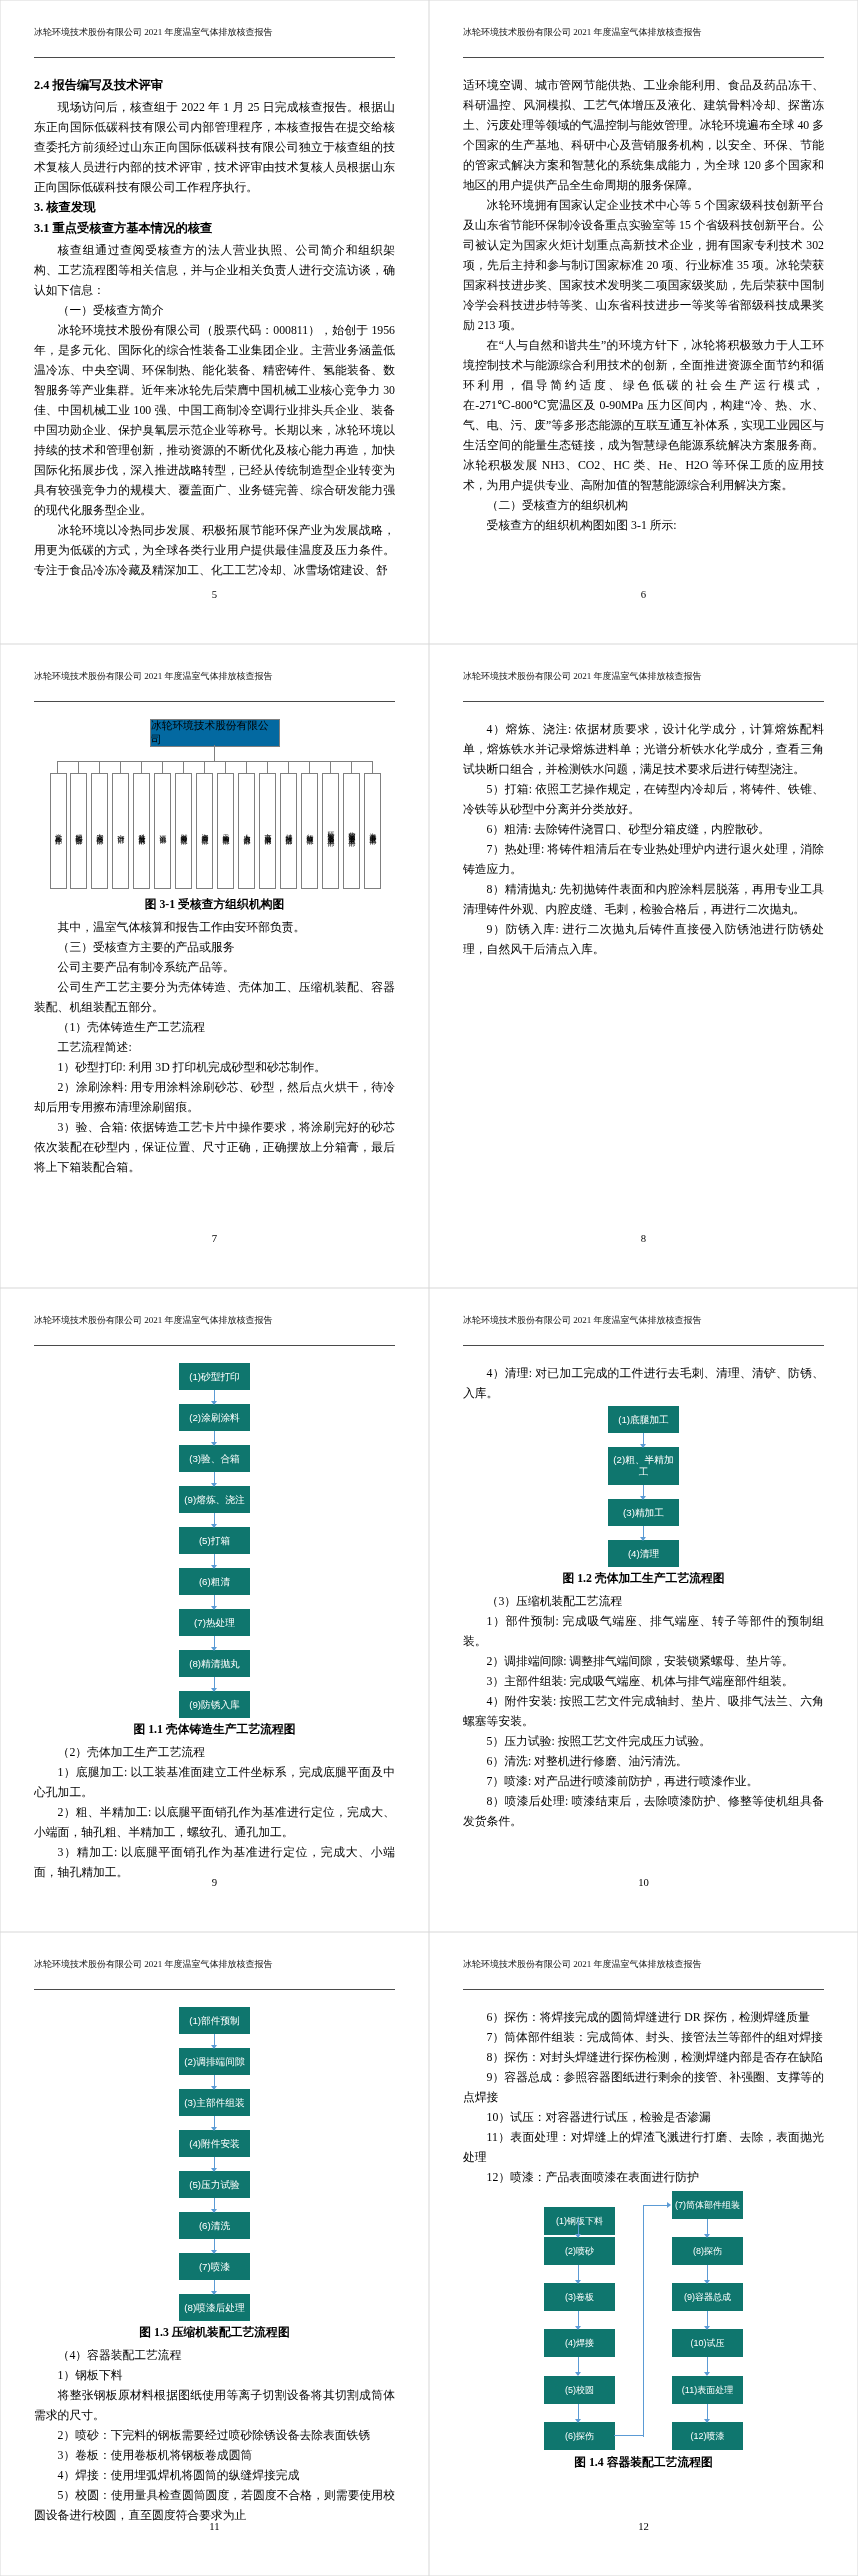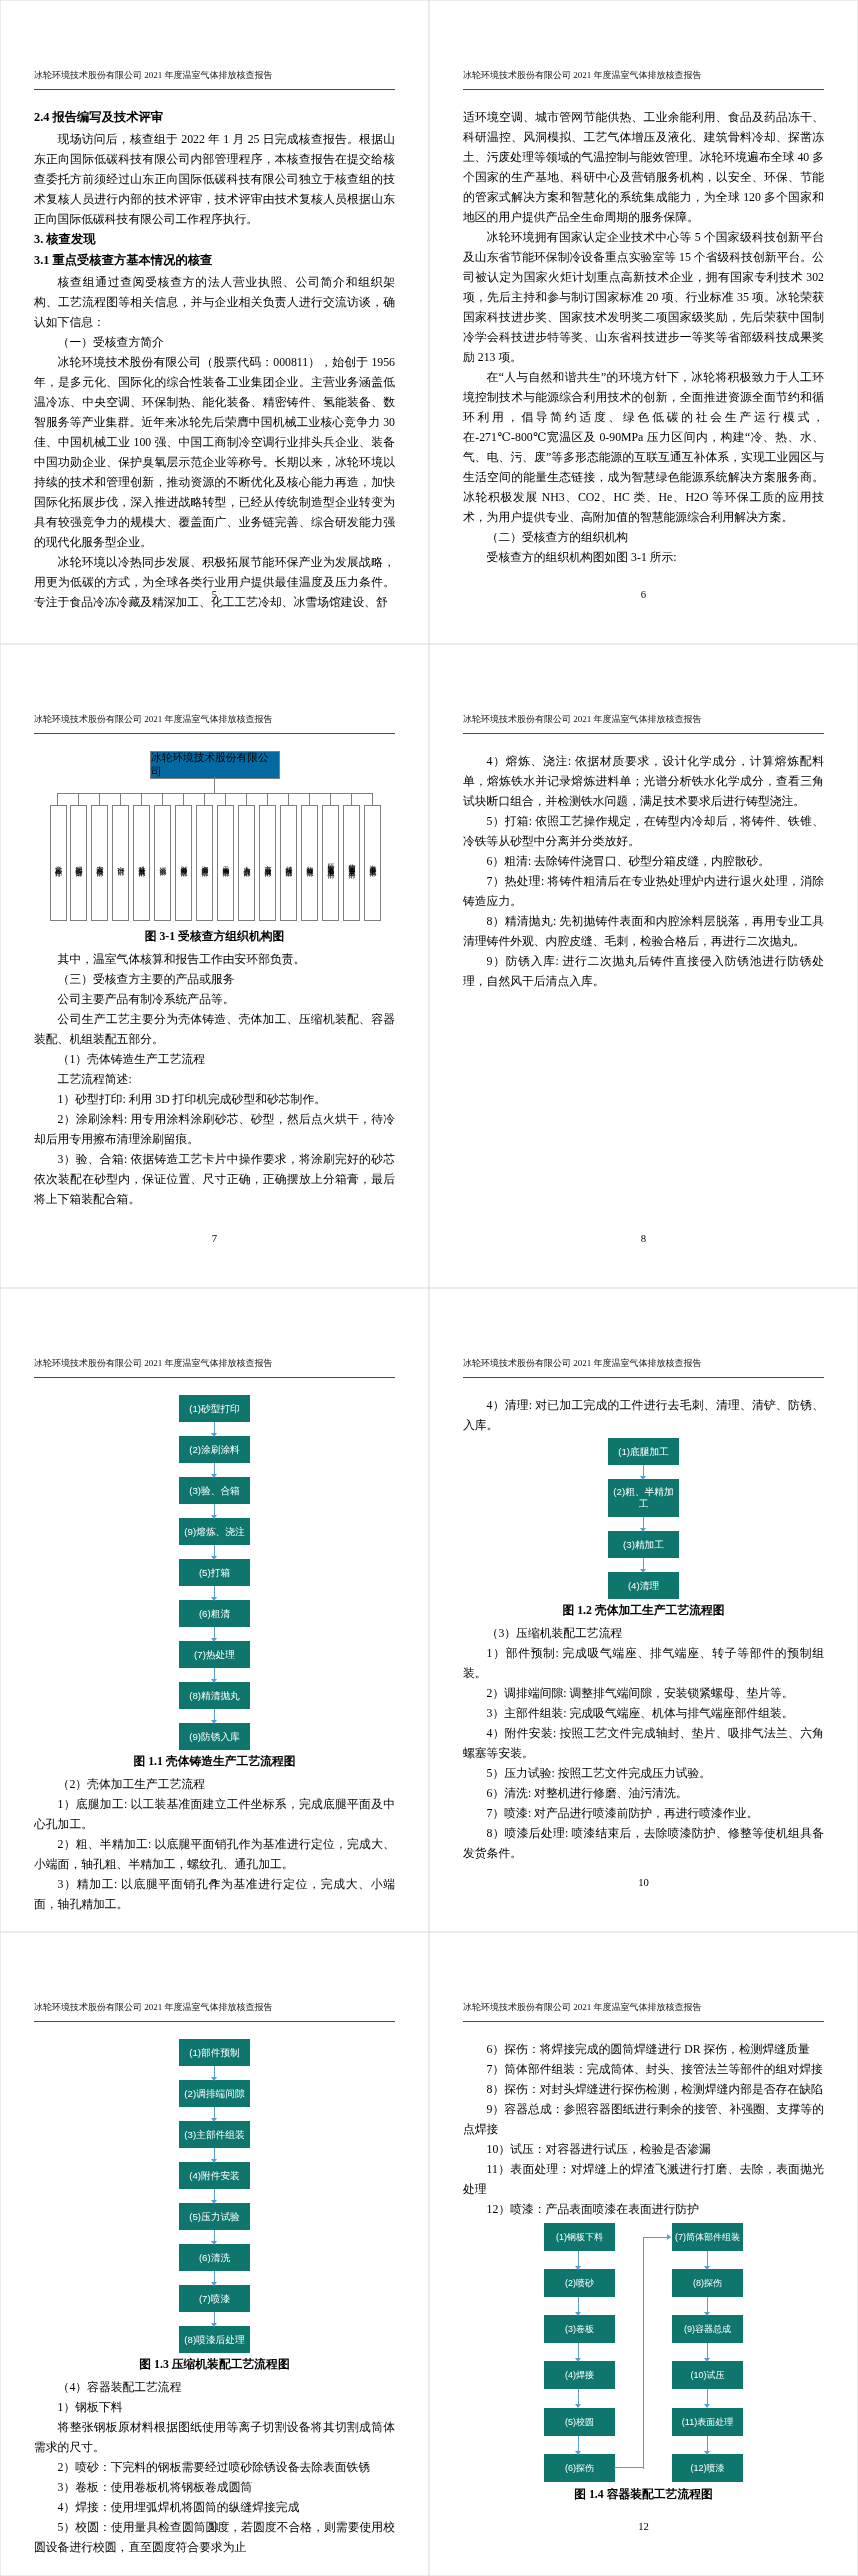--- a/index.html
+++ b/index.html
@@ -2,21 +2,21 @@
 <html style="font-size:8.6px"><head>
 <meta charset="utf-8">
 <style>
   html,body{margin:0;padding:0;background:#ffffff;}
   body{width:859px;font-family:"Liberation Serif","DejaVu Serif",serif;color:#000;}
   .grid{display:grid;grid-template-columns:429px 429px;width:859px;}
   .sheet{width:429px;height:644px;background:#fff;box-sizing:border-box;
          padding:26px 34px 0 34px;position:relative;overflow:hidden;
          box-shadow:inset 0 0 0 0.5px #d8d8d8;}
   .hdr{font-size:9px;line-height:13px;color:#111;border-bottom:1.1px solid #4a4a4a;
-       padding-bottom:7px;margin-bottom:17px;white-space:nowrap;margin-top:43px;}
+       padding-bottom:18px;margin-bottom:17px;white-space:nowrap;}
   .t{font-size:11.8px;line-height:20px;text-align:justify;text-indent:2em;margin:0;}
   .t.noind{text-indent:0;}
   .h{font-size:12.3px;line-height:21.5px;font-weight:bold;margin:0;}
   .cap{font-size:11.8px;line-height:21.5px;font-weight:bold;text-align:center;margin:1.1px 0;}
   .pnum{position:absolute;bottom:44px;left:34px;right:34px;text-align:center;
         font-size:10.7px;color:#000;}
   
   .fig{display:flex;flex-direction:column;align-items:center;margin:3.2px 0 1.1px 0;}
   .fbox{width:71px;min-height:27px;background:#0f766e;color:#fff;display:flex;
         align-items:center;justify-content:center;text-align:center;
@@ -257,21 +257,21 @@
   <div class="sheet">
     <div class="hdr">冰轮环境技术股份有限公司 2021 年度温室气体排放核查报告</div>
     <p class="t">6）探伤：将焊接完成的圆筒焊缝进行 DR 探伤，检测焊缝质量</p>
     <p class="t">7）筒体部件组装：完成筒体、封头、接管法兰等部件的组对焊接</p>
     <p class="t">8）探伤：对封头焊缝进行探伤检测，检测焊缝内部是否存在缺陷</p>
     <p class="t">9）容器总成：参照容器图纸进行剩余的接管、补强圈、支撑等的点焊接</p>
     <p class="t">10）试压：对容器进行试压，检验是否渗漏</p>
     <p class="t">11）表面处理：对焊缝上的焊渣飞溅进行打磨、去除，表面抛光处理</p>
     <p class="t">12）喷漆：产品表面喷漆在表面进行防护</p>
     <div class="fig14">
-      <div class="fbox" style="left:81px;top:0">(1)钢板下料</div>
+      <div class="fbox" style="left:81px;top:16px">(1)钢板下料</div>
       <div class="fbox" style="left:81px;top:46px">(2)喷砂</div>
       <div class="fbox" style="left:81px;top:92px">(3)卷板</div>
       <div class="fbox" style="left:81px;top:138px">(4)焊接</div>
       <div class="fbox" style="left:81px;top:185px">(5)校圆</div>
       <div class="fbox" style="left:81px;top:231px">(6)探伤</div>
       <div class="va" style="left:115px;top:28px"></div>
       <div class="va" style="left:115px;top:74px"></div>
       <div class="va" style="left:115px;top:120px"></div>
       <div class="va" style="left:115px;top:166px"></div>
       <div class="va" style="left:115px;top:213px"></div>

